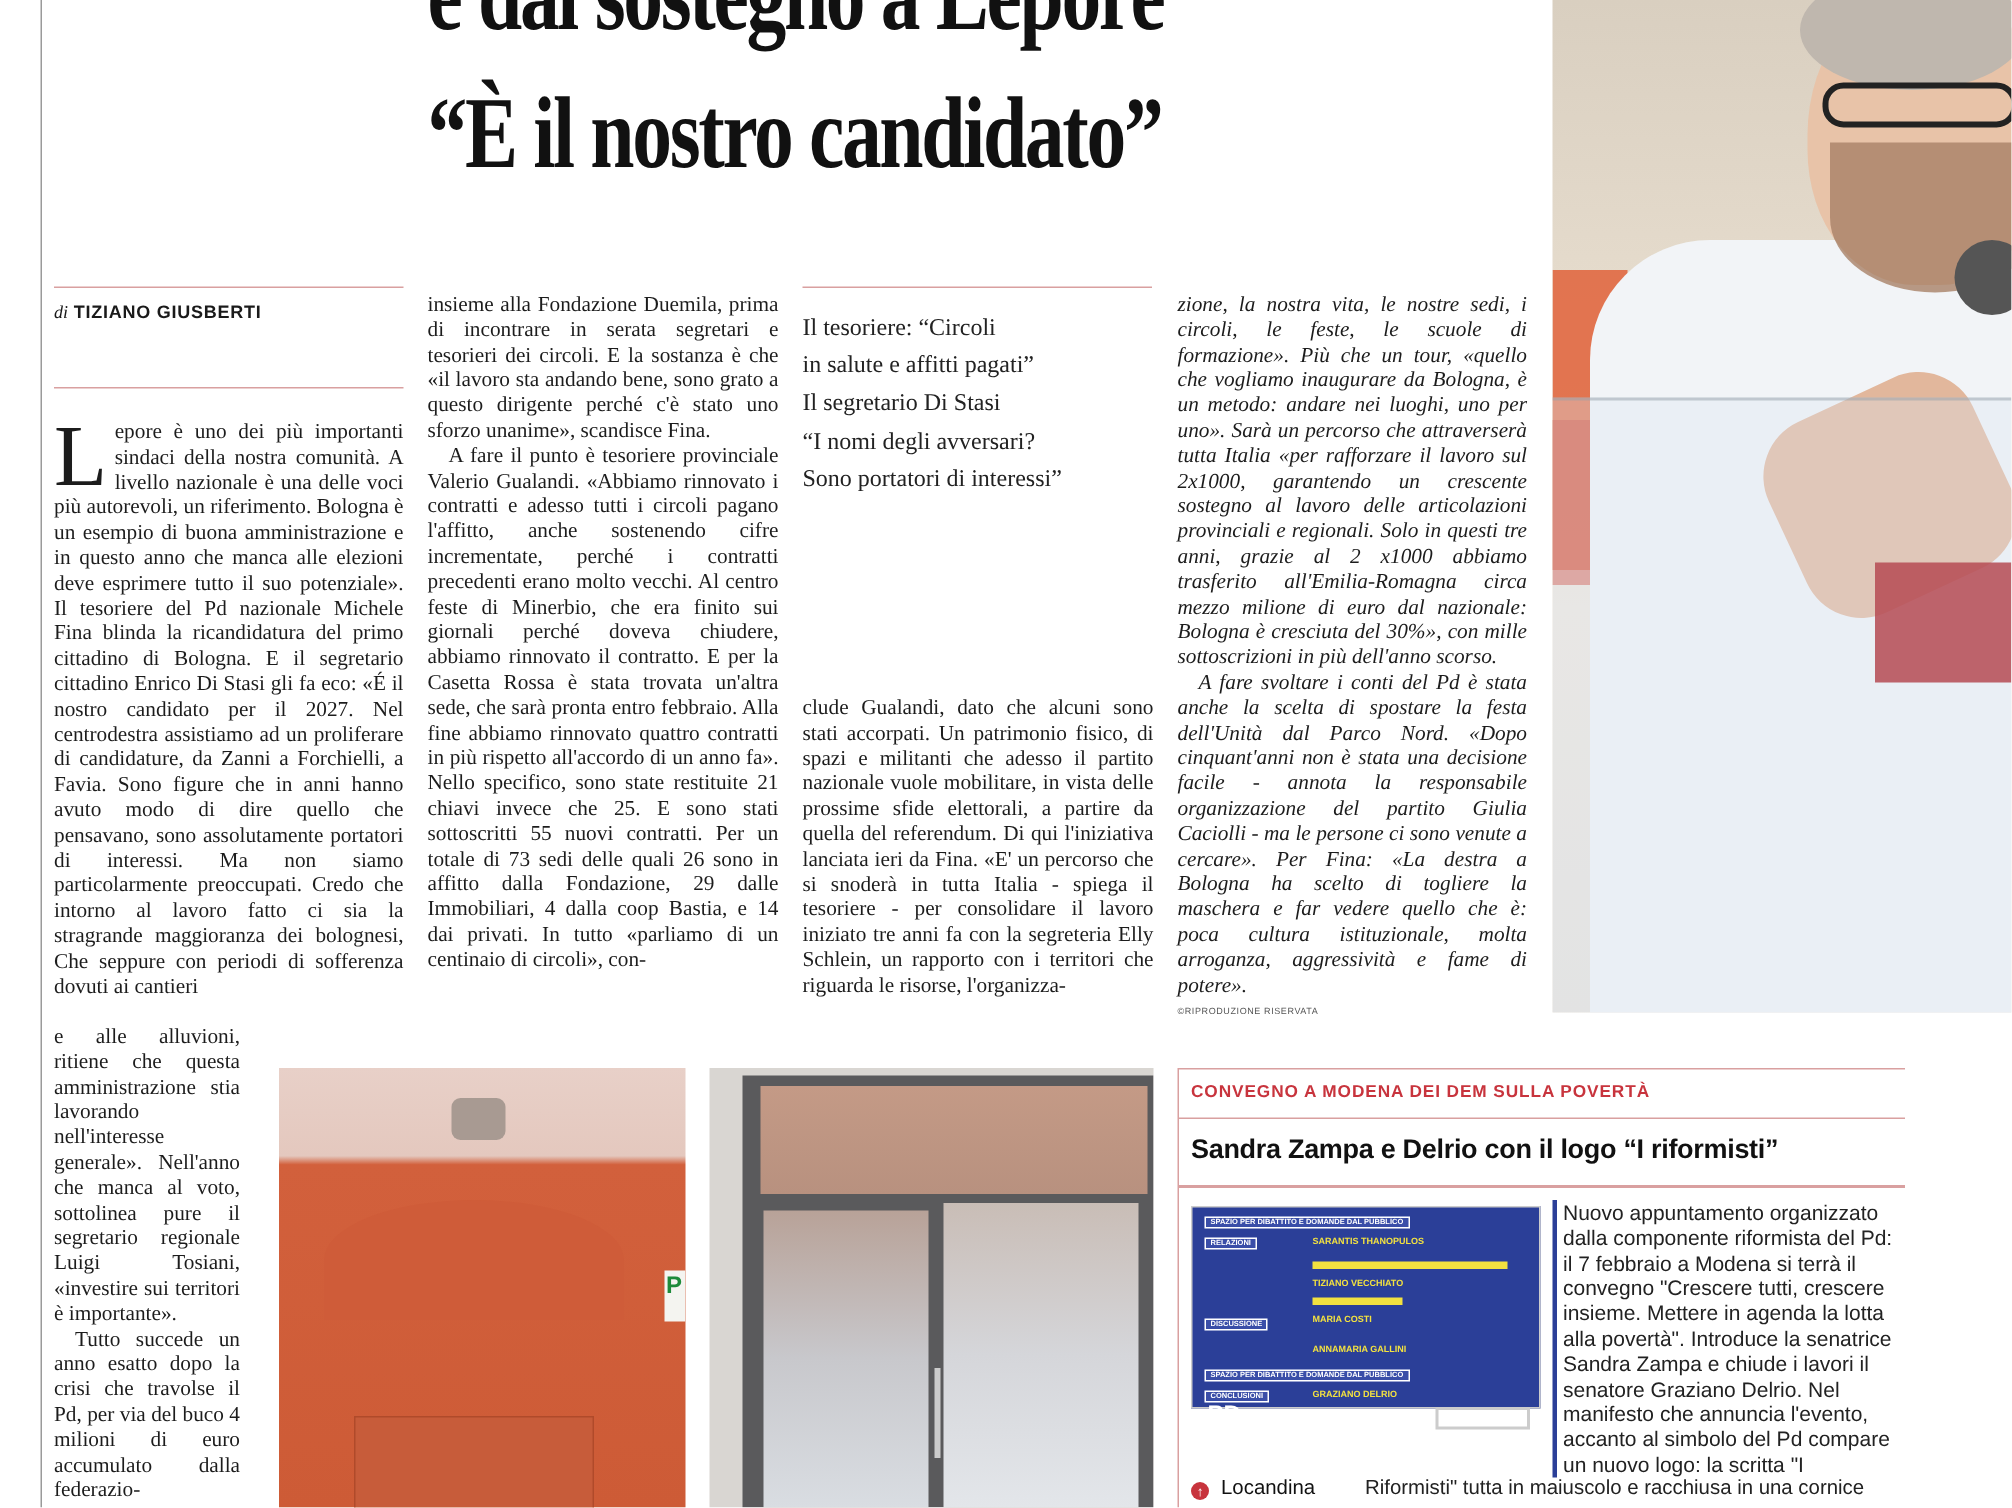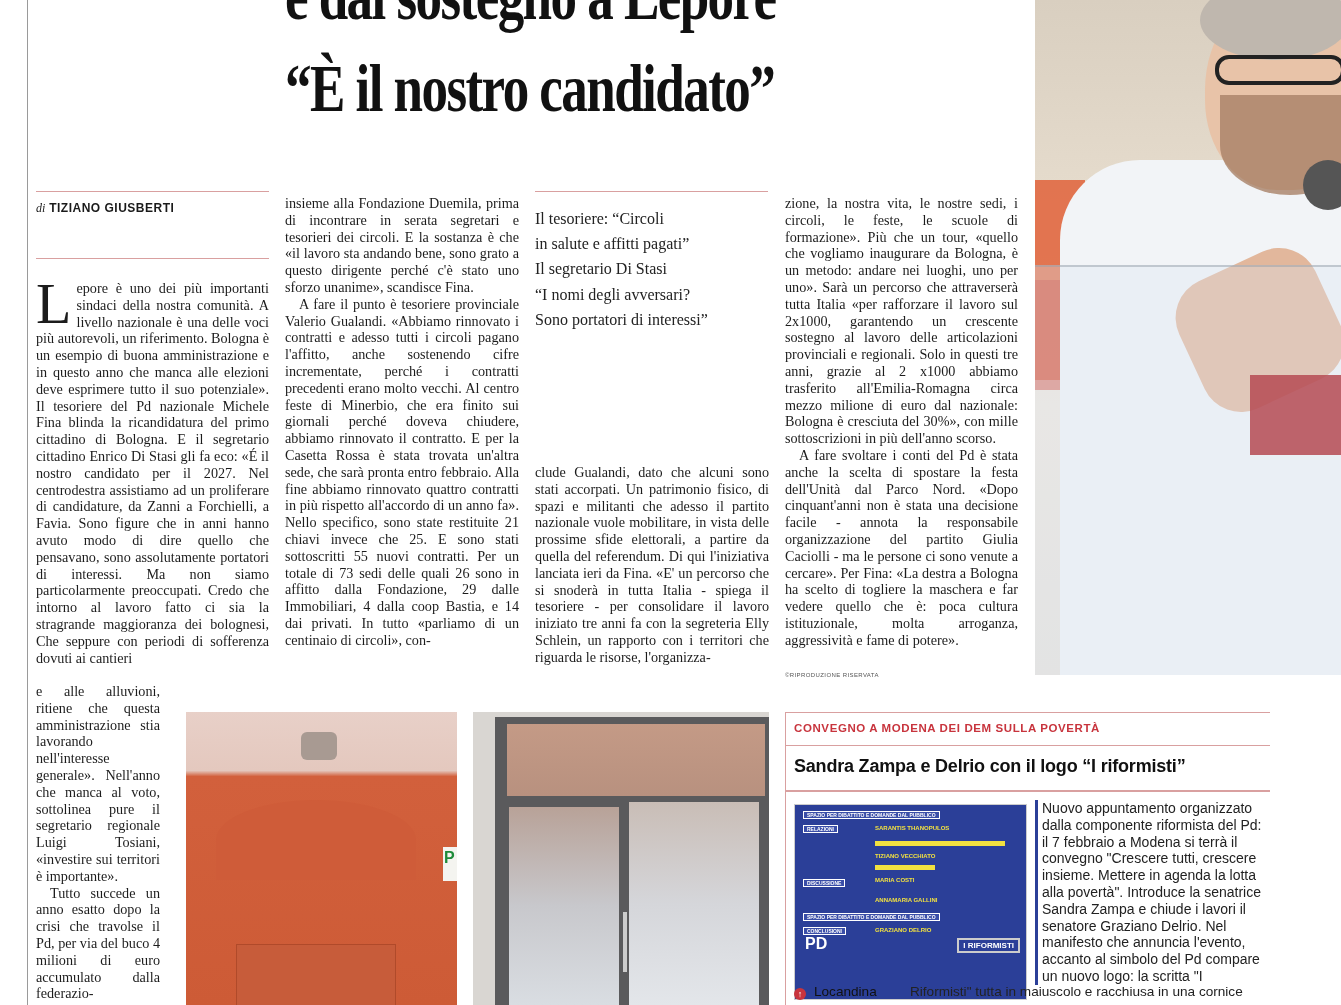--- a/index.html
+++ b/index.html
@@ -56,21 +56,21 @@
     .photo-door .frame { position: absolute; left: 22px; top: 5px; width: 274px; height: 288px; background: #5a5a5c; }
     .photo-door .transom { position: absolute; left: 34px; top: 12px; width: 258px; height: 72px; background: linear-gradient(180deg, #c49a86, #b8917f); }
     .photo-door .glass-l { position: absolute; left: 36px; top: 95px; width: 110px; height: 198px; background: linear-gradient(180deg, #b8a298 0%, #c8c8cc 50%, #d9dde2 100%); }
     .photo-door .glass-r { position: absolute; left: 156px; top: 90px; width: 130px; height: 203px; background: linear-gradient(180deg, #c9bdb6 0%, #d5d6da 50%, #e3e6ea 100%); }
     .photo-door .handle { position: absolute; left: 150px; top: 200px; width: 4px; height: 60px; background: #ccc; }
 
     .box { position: absolute; left: 785px; top: 712px; width: 484px; height: 293px; border-left: 1px solid #d9a0a0; }
     .box .rule { position: absolute; left: 0; height: 1px; background: #d9a0a0; width: 484px; }
     .box .kicker { position: absolute; left: 8px; top: 10px; font-family: "Liberation Sans", sans-serif; font-weight: bold; font-size: 11.5px; letter-spacing: 0.6px; color: #c8343d; }
     .box .title { position: absolute; left: 8px; top: 44px; font-family: "Liberation Sans", sans-serif; font-weight: bold; font-size: 18px; color: #111; letter-spacing: -0.2px; }
-    .poster { position: absolute; left: 8px; top: 92px; width: 233px; height: 196px; background: #2b3f98; border: 1px solid #ccc; }
+    .poster { position: absolute; left: 8px; top: 92px; width: 233px; height: 135px; background: #2b3f98; border: 1px solid #ccc; }
     .poster .row { position: absolute; font-family: "Liberation Sans", sans-serif; font-size: 5px; font-weight: bold; color: #fff; }
     .poster .lab { border: 1px solid #fff; padding: 0 3px; background: #3a4ea8; }
     .poster .nm { color: #f2e140; font-size: 6px; }
     .poster .hl { background: #f2e140; height: 5px; }
     .poster .pd { position: absolute; left: 10px; top: 130px; font-family: "Liberation Sans", sans-serif; font-weight: bold; font-size: 16px; color: #fff; }
     .poster .rif { position: absolute; right: 6px; top: 133px; border: 2px solid #ccc; padding: 1px 4px; font-family: "Liberation Sans", sans-serif; font-weight: bold; font-size: 8px; color: #fff; }
     .box .body { position: absolute; left: 249px; top: 88px; width: 232px; font-family: "Liberation Sans", sans-serif; font-size: 14px; line-height: 16.8px; color: #222; border-left: 3px solid #2b3f98; padding-left: 0; }
     .box .body-inner { padding-left: 0; }
     .box .caption { position: absolute; left: 8px; top: 272px; font-family: "Liberation Sans", sans-serif; font-size: 13.6px; color: #111; }
     .box .caption .dot { display: inline-block; width: 12px; height: 12px; border-radius: 50%; background: #c8343d; color: #fff; font-size: 9px; line-height: 12px; text-align: center; margin-right: 8px; vertical-align: -1px; }
@@ -111,21 +111,21 @@
   <div>Il tesoriere: “Circoli</div>
   <div>in salute e affitti pagati”</div>
   <div>Il segretario Di Stasi</div>
   <div>“I nomi degli avversari?</div>
   <div>Sono portatori di interessi”</div>
 </div>
 <div class="col" style="left:535px;top:464px;width:234px;">
   <p>clude Gualandi, dato che alcuni sono stati accorpati. Un patrimonio fisico, di spazi e militanti che adesso il partito nazionale vuole mobilitare, in vista delle prossime sfide elettorali, a partire da quella del referendum. Di qui l'iniziativa lanciata ieri da Fina. «E' un percorso che si snoderà in tutta Italia - spiega il tesoriere - per consolidare il lavoro iniziato tre anni fa con la segreteria Elly Schlein, un rapporto con i territori che riguarda le risorse, l'organizza-</p>
 </div>
 
-<div class="col" style="left:785px;top:195px;width:233px;">
+<div class="col" style="left:785px;top:195px;width:233px;font-style:italic;">
   <p>zione, la nostra vita, le nostre sedi, i circoli, le feste, le scuole di formazione». Più che un tour, «quello che vogliamo inaugurare da Bologna, è un metodo: andare nei luoghi, uno per uno». Sarà un percorso che attraverserà tutta Italia «per rafforzare il lavoro sul 2x1000, garantendo un crescente sostegno al lavoro delle articolazioni provinciali e regionali. Solo in questi tre anni, grazie al 2 x1000 abbiamo trasferito all'Emilia-Romagna circa mezzo milione di euro dal nazionale: Bologna è cresciuta del 30%», con mille sottoscrizioni in più dell'anno scorso.</p>
   <p class="indent">A fare svoltare i conti del Pd è stata anche la scelta di spostare la festa dell'Unità dal Parco Nord. «Dopo cinquant'anni non è stata una decisione facile - annota la responsabile organizzazione del partito Giulia Caciolli - ma le persone ci sono venute a cercare». Per Fina: «La destra a Bologna ha scelto di togliere la maschera e far vedere quello che è: poca cultura istituzionale, molta arroganza, aggressività e fame di potere».</p>
 </div>
 <div class="copyright">©RIPRODUZIONE RISERVATA</div>
 
 <div class="photo photo-portrait">
   <div class="banner"></div>
   <div class="banner2"></div>
   <div class="shirt"></div>
   <div class="head"></div>

